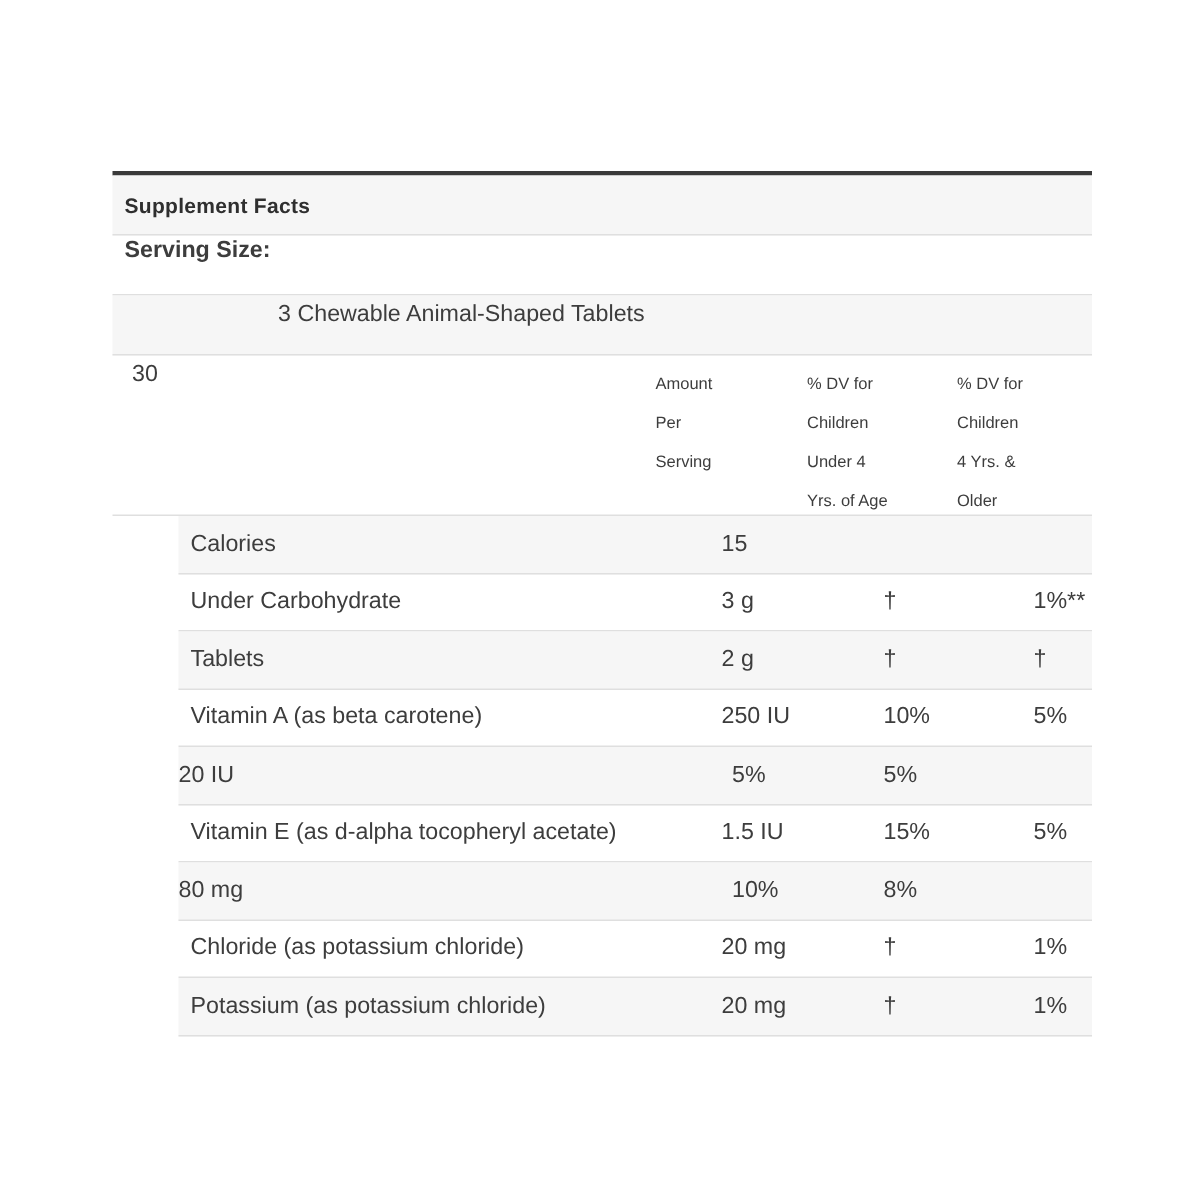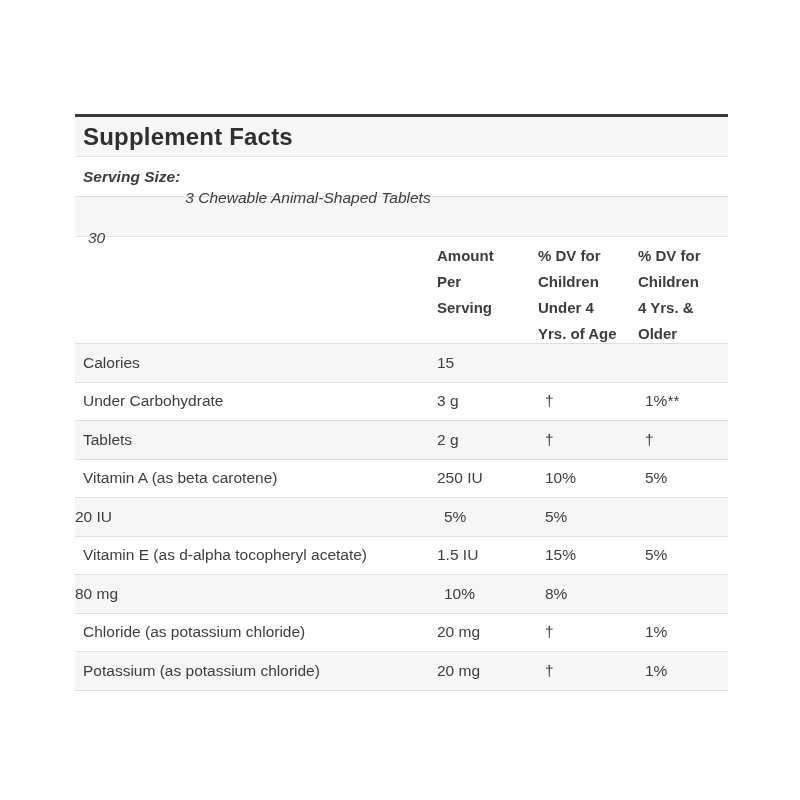--- a/index.html
+++ b/index.html
@@ -34,51 +34,51 @@
     line-height: 20px;
   }
   .row.stripe { background: #f6f6f6; }
   .title-row {
     height: 40px;
     display: flex;
     align-items: center;
     padding-left: 8px;
   }
   .title-row .title-text {
-    font-size: 24px;
+    font-size: 14px;
     font-weight: 700;
     color: #2f2f2f;
     letter-spacing: 0.2px;
   }
   .info-row {
     height: 40px;
     display: flex;
-    align-items: center;
+    align-items: flex-start;
     padding-left: 8px;
-    font-style: italic;
   }
   .info-row .lbl { font-weight: 700; }
   .info-row .val { margin-left: 5px; margin-top: 43px; }
   .grid {
     display: grid;
     grid-template-columns: 362px 101px 100px 90px;
   }
   .header-row {
     height: 107px;
     padding-top: 6px;
   }
   .header-cell {
-    font-weight: 700;
+    font-weight: 400;
     white-space: pre-line;
     line-height: 26px;
-    font-size: 15px;
+    font-size: 11px;
   }
   .data-row {
     height: 38.5px;
     align-items: center;
+    margin-left: 44px;
   }
   .cell { box-sizing: border-box; }
   .name-cell { padding-left: 8px; }
   .dv-cell { padding-left: 7px; }
 </style>
 </head>
 <body>
 
 <div class="page">
   <div class="facts-label">

